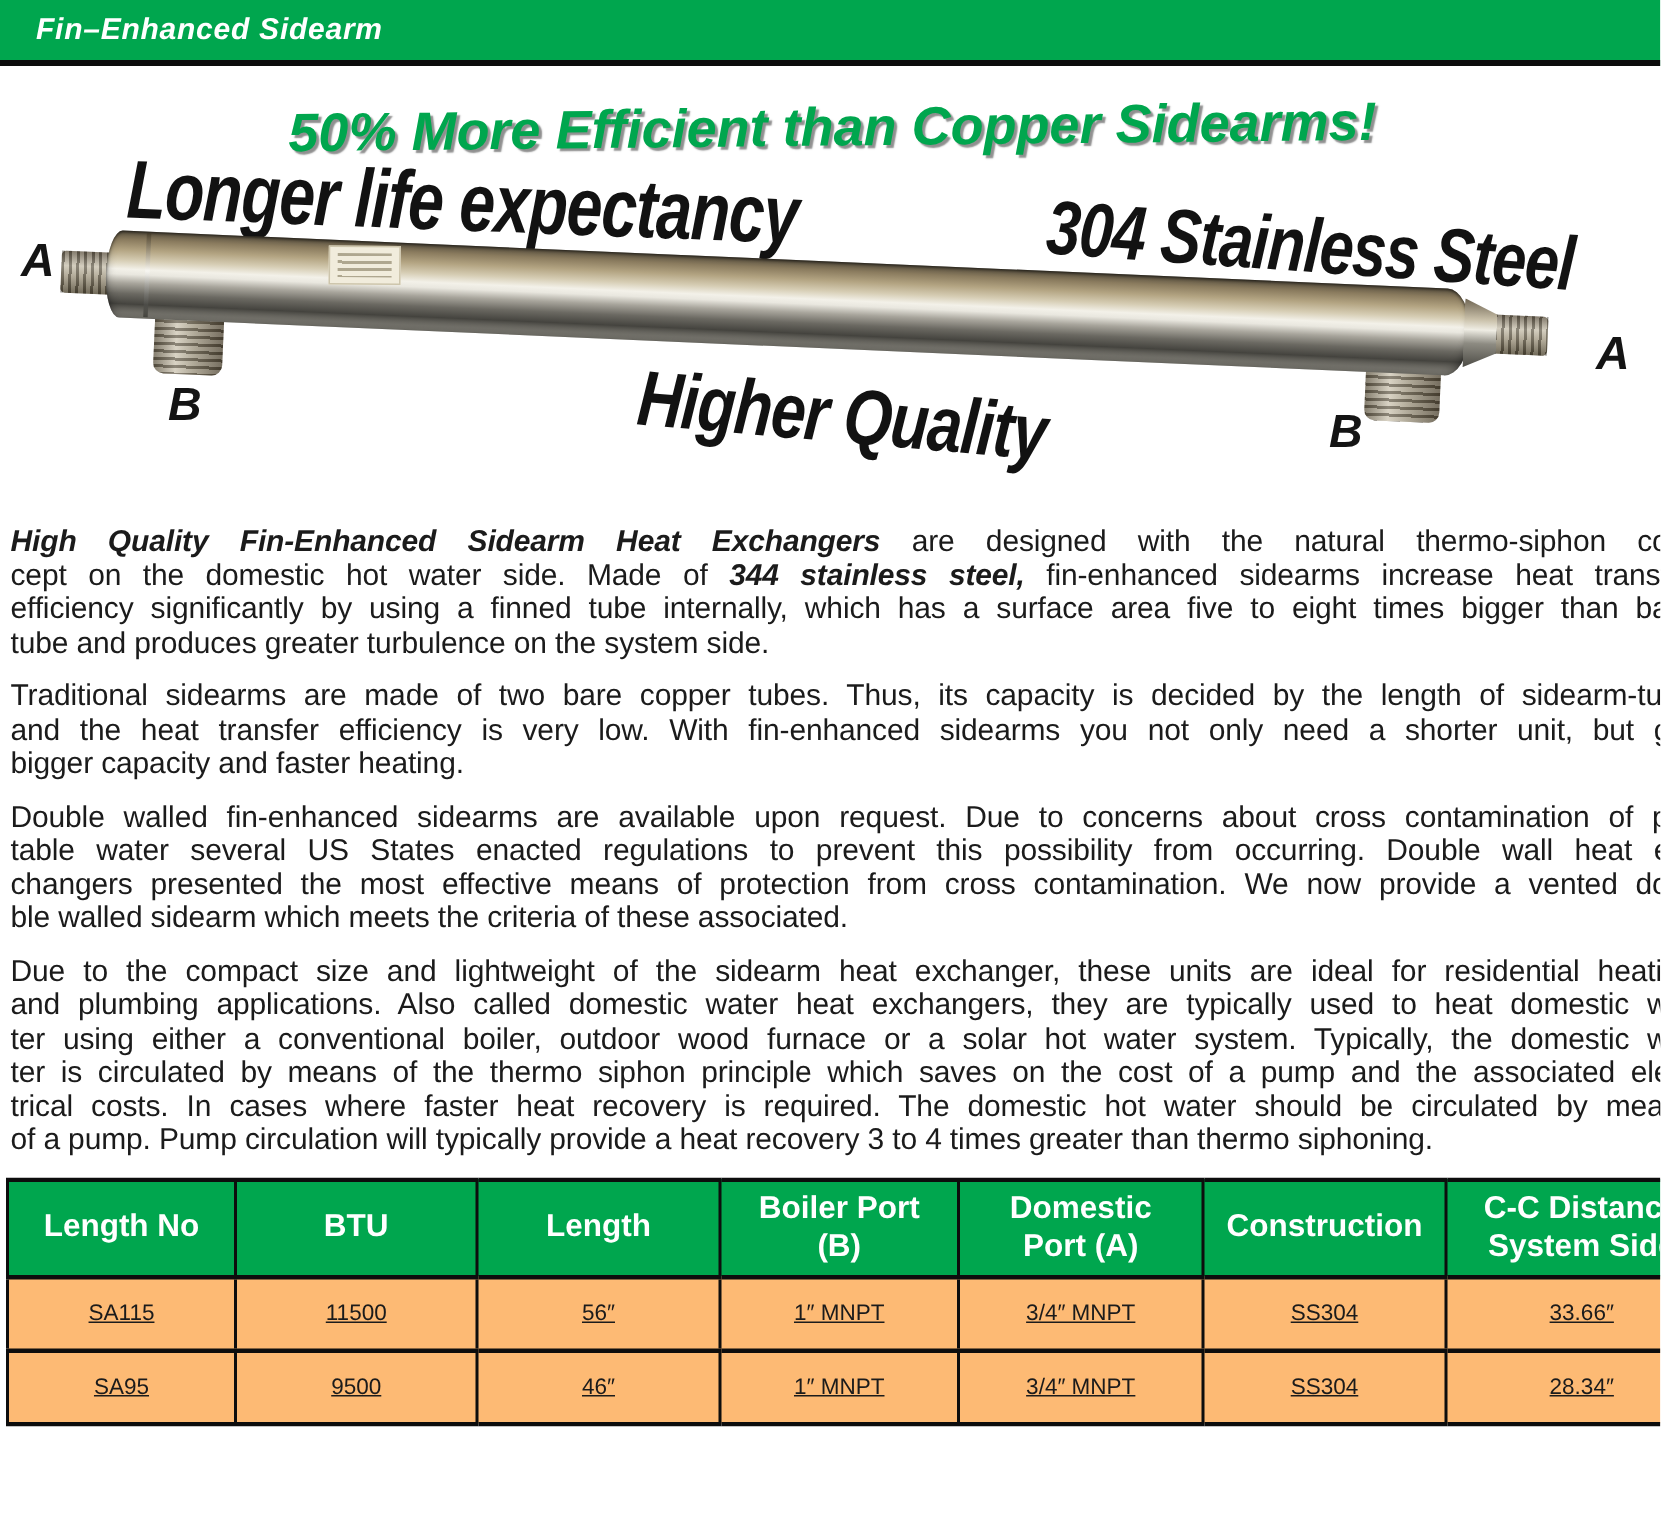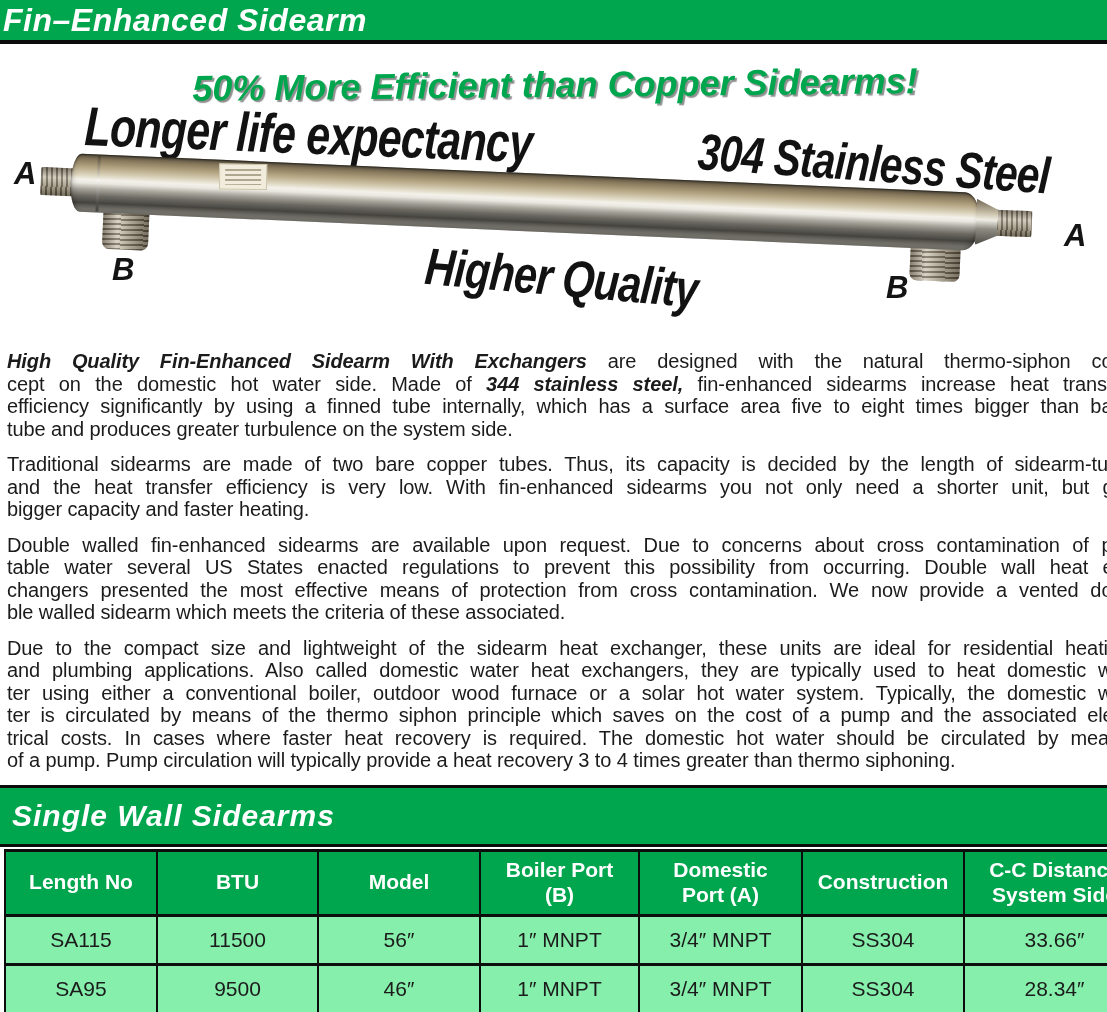--- a/index.html
+++ b/index.html
@@ -5,22 +5,22 @@
   html,body{margin:0;padding:0;background:#ffffff;}
   #page{
     position:relative;width:1107px;height:1012px;overflow:hidden;background:#fff;
     font-family:"Liberation Sans","DejaVu Sans",sans-serif;color:#1b1b1b;
   }
   
   .topbar{
     height:40px;background:#00a64e;border-bottom:4px solid #0c0c0c;
   }
   .topbar .title{
-    color:#fff;font-weight:700;font-style:italic;font-size:32px;line-height:40px;
-    padding-left:3px;letter-spacing:.5px;
+    color:#fff;font-weight:700;font-style:italic;font-size:20px;line-height:40px;
+    padding-left:24px;letter-spacing:.5px;
   }
   
   .hero{position:relative;height:280px;}
   .headline{
     position:absolute;left:140px;top:20px;width:830px;text-align:center;
     color:#00a64e;font-weight:700;font-style:italic;font-size:36px;white-space:nowrap;
     text-shadow:2px 2px 1px rgba(115,115,115,.8);
     transform:rotate(-0.6deg);
   }
   .slogan{
@@ -108,21 +108,21 @@
     border-collapse:collapse;table-layout:fixed;width:1140px;margin-left:4px;
   }
   .spec th,.spec td{
     border:2px solid #0d0d0d;border-top-width:3px;border-bottom-width:3px;
     text-align:center;vertical-align:middle;padding:0;
   }
   .spec th{
     background:#00a64e;color:#fff;font-weight:700;font-size:21px;line-height:1.18;
     height:62px;white-space:pre-line;
   }
-  .spec td{height:46px;font-size:21px;color:#1b1b1b;background:#86efac;}
+  .spec td{height:46px;font-size:15px;color:#1b1b1b;background:#fdba74;text-decoration:underline;}
 </style>
 </head>
 <body>
 
 <div id="page">
 
   <div class="topbar">
     <div class="title">Fin–Enhanced Sidearm</div>
   </div>
 
@@ -144,21 +144,21 @@
     </div>
 
     <div class="port-label lbl-a-left">A</div>
     <div class="port-label lbl-b-left">B</div>
     <div class="port-label lbl-a-right">A</div>
     <div class="port-label lbl-b-right">B</div>
   </div>
 
   <div class="article">
       <div class="para">
-        <div class="line just"><span class="b">High Quality Fin-Enhanced Sidearm With Exchangers</span><span> are designed with the natural thermo-siphon con-</span></div>
+        <div class="line just"><span class="b">High Quality Fin-Enhanced Sidearm Heat Exchangers</span><span> are designed with the natural thermo-siphon con-</span></div>
         <div class="line just"><span>cept on the domestic hot water side. Made of </span><span class="b">344 stainless steel,</span><span> fin-enhanced sidearms increase heat transfer</span></div>
         <div class="line just"><span>efficiency significantly by using a finned tube internally, which has a surface area five to eight times bigger than bare</span></div>
         <div class="line"><span>tube and produces greater turbulence on the system side.</span></div>
       </div>
       <div class="para">
         <div class="line just"><span>Traditional sidearms are made of two bare copper tubes. Thus, its capacity is decided by the length of sidearm-tube</span></div>
         <div class="line just"><span>and the heat transfer efficiency is very low. With fin-enhanced sidearms you not only need a shorter unit, but get</span></div>
         <div class="line"><span>bigger capacity and faster heating.</span></div>
       </div>
       <div class="para">
@@ -170,40 +170,37 @@
       <div class="para">
         <div class="line just"><span>Due to the compact size and lightweight of the sidearm heat exchanger, these units are ideal for residential heating</span></div>
         <div class="line just"><span>and plumbing applications. Also called domestic water heat exchangers, they are typically used to heat domestic wa-</span></div>
         <div class="line just"><span>ter using either a conventional boiler, outdoor wood furnace or a solar hot water system. Typically, the domestic wa-</span></div>
         <div class="line just"><span>ter is circulated by means of the thermo siphon principle which saves on the cost of a pump and the associated elec-</span></div>
         <div class="line just"><span>trical costs. In cases where faster heat recovery is required. The domestic hot water should be circulated by means</span></div>
         <div class="line"><span>of a pump. Pump circulation will typically provide a heat recovery 3 to 4 times greater than thermo siphoning.</span></div>
       </div>
     </div>
 
-  <div class="bar2">
-    <div class="title">Single Wall Sidearms</div>
-  </div>
 
   <div class="table-wrap">
     <table class="spec">
       <colgroup>
           <col style="width: 152px;">
           <col style="width: 161px;">
           <col style="width: 162px;">
           <col style="width: 159px;">
           <col style="width: 163px;">
           <col style="width: 162px;">
           <col style="width: 181px;">
         </colgroup>
       <thead>
         <tr>
             <th>Length No</th>
             <th>BTU</th>
-            <th>Model</th>
+            <th>Length</th>
             <th>Boiler Port
 (B)</th>
             <th>Domestic
 Port (A)</th>
             <th>Construction</th>
             <th>C-C Distance
 System Side</th>
           </tr>
       </thead>
       <tbody>

